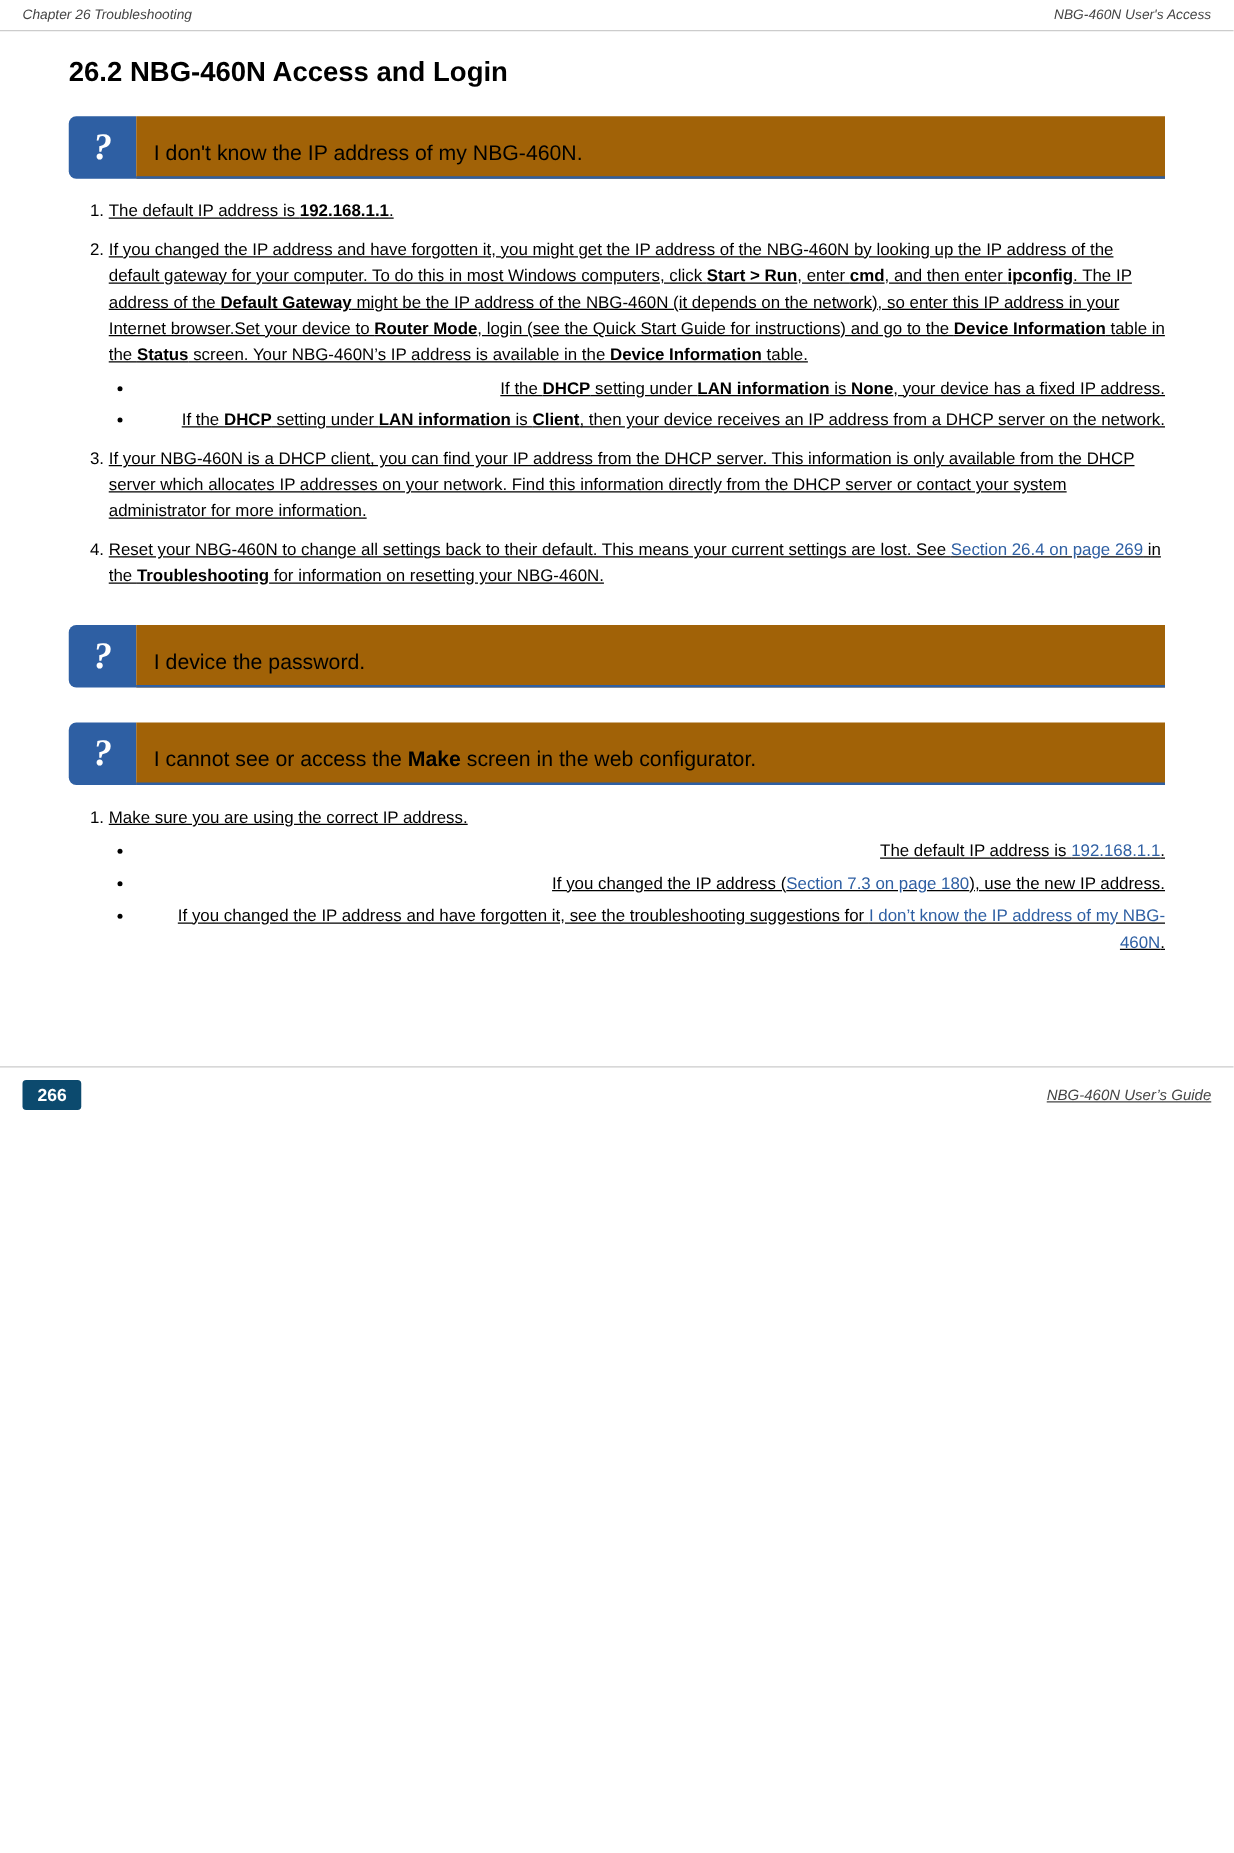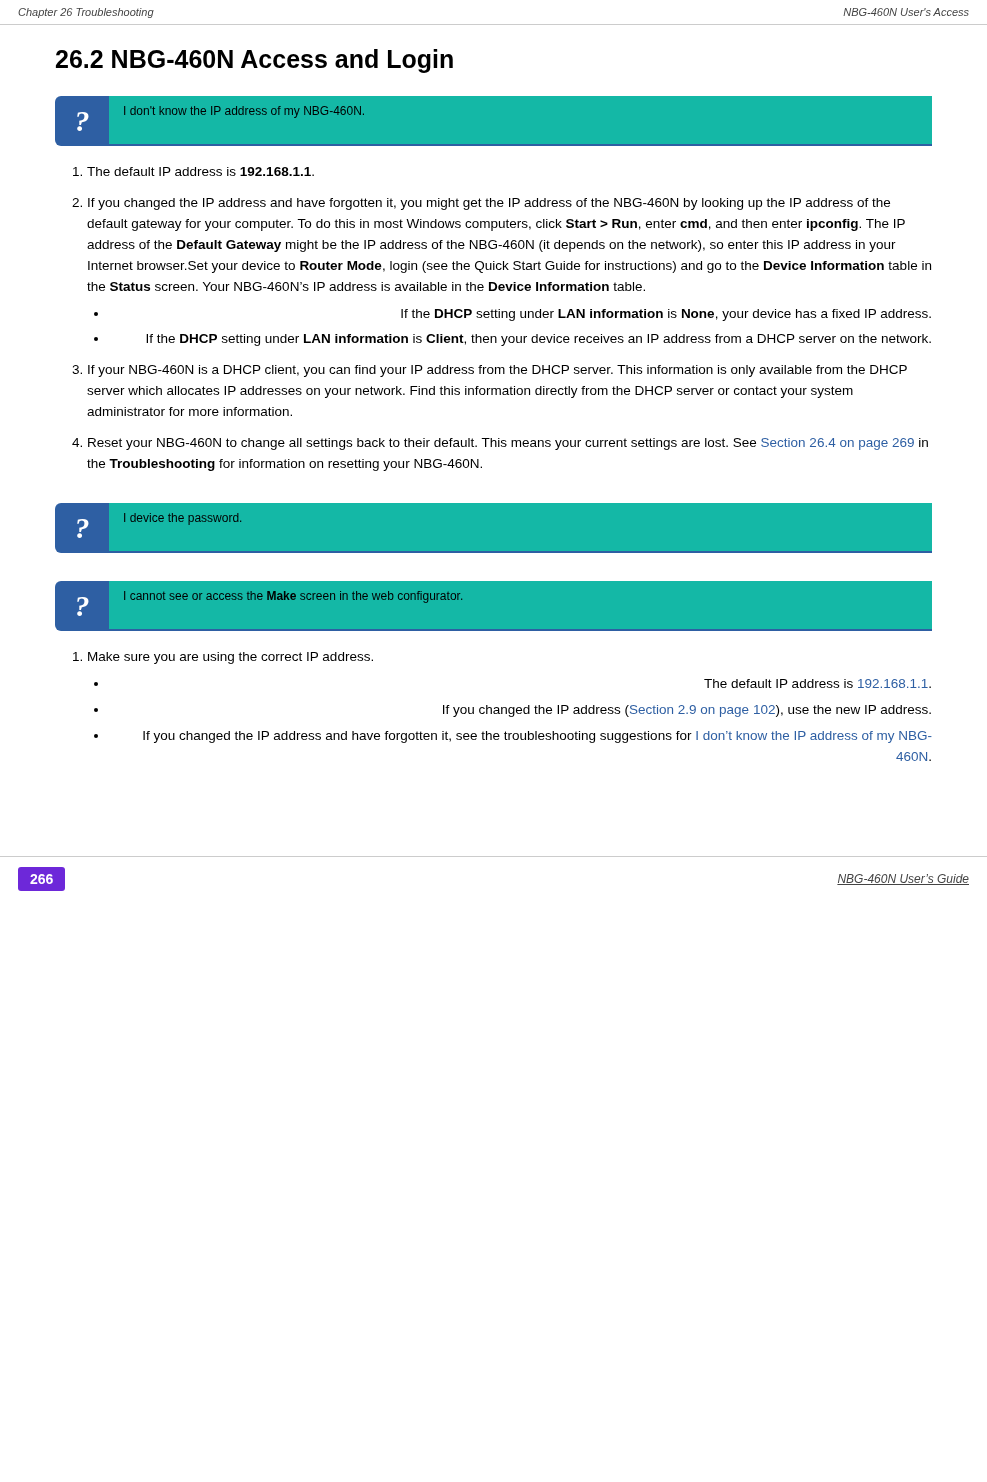--- a/index.html
+++ b/index.html
@@ -37,21 +37,21 @@
 
     .page-header-right {
       font-style: italic;
     }
 
     .page-content {
       padding: 20px 55px 30px 55px;
     }
 
     .chapter-title {
-      font-size: 25px;
+      font-size: 22px;
       font-weight: bold;
       margin-bottom: 22px;
       color: #000;
     }
 
     .question-block {
       margin-bottom: 28px;
     }
 
     .question-header {
@@ -71,39 +71,40 @@
       color: #fff;
       font-size: 30px;
       font-weight: bold;
       font-style: italic;
       font-family: Georgia, serif;
       padding: 8px 0;
     }
 
     .question-title-bar {
       flex: 1;
-      background: #14b8a6;
+      background: #a16207;
       border-bottom: 2px solid #2e5fa3;
       display: flex;
-      align-items: flex-start;
+      align-items: flex-end;
       padding: 8px 14px;
-      font-size: 12px;
+      font-size: 17px;
       color: #000;
     }
 
     .question-title-bar strong {
       font-weight: bold;
     }
 
     .answer-content {
       padding-left: 10px;
     }
 
     .answer-content ol {
       padding-left: 22px;
+      text-decoration: underline;
     }
 
     .answer-content ol > li {
       margin-bottom: 10px;
       line-height: 1.55;
     }
 
     .answer-content ul {
       padding-left: 22px;
       margin-top: 6px;
@@ -125,21 +126,21 @@
     .page-footer {
       display: flex;
       justify-content: space-between;
       align-items: center;
       padding: 10px 18px;
       border-top: 1px solid #ccc;
       margin-top: 30px;
     }
 
     .page-footer-left {
-      background: #6d28d9;
+      background: #0c4a6e;
       color: #fff;
       font-weight: bold;
       font-size: 14px;
       padding: 4px 12px;
       border-radius: 3px;
     }
 
     .page-footer-right {
       font-size: 12px;
       font-style: italic;
@@ -203,21 +204,21 @@
         <div class="question-title-bar">
           <span>I cannot see or access the <strong>Make</strong> screen in the web configurator.</span>
         </div>
       </div>
       <div class="answer-content">
         <ol>
           <li>
             Make sure you are using the correct IP address.
             <ul>
               <li>The default IP address is <a class="link-text">192.168.1.1</a>.</li>
-              <li>If you changed the IP address (<a class="link-text">Section 2.9 on page 102</a>), use the new IP address.</li>
+              <li>If you changed the IP address (<a class="link-text">Section 7.3 on page 180</a>), use the new IP address.</li>
               <li>If you changed the IP address and have forgotten it, see the troubleshooting suggestions for <a class="link-text">I don’t know the IP address of my NBG-460N</a>.</li>
             </ul>
           </li>
         </ol>
       </div>
     </div>
 
   </div>
 
   <div class="page-footer">

